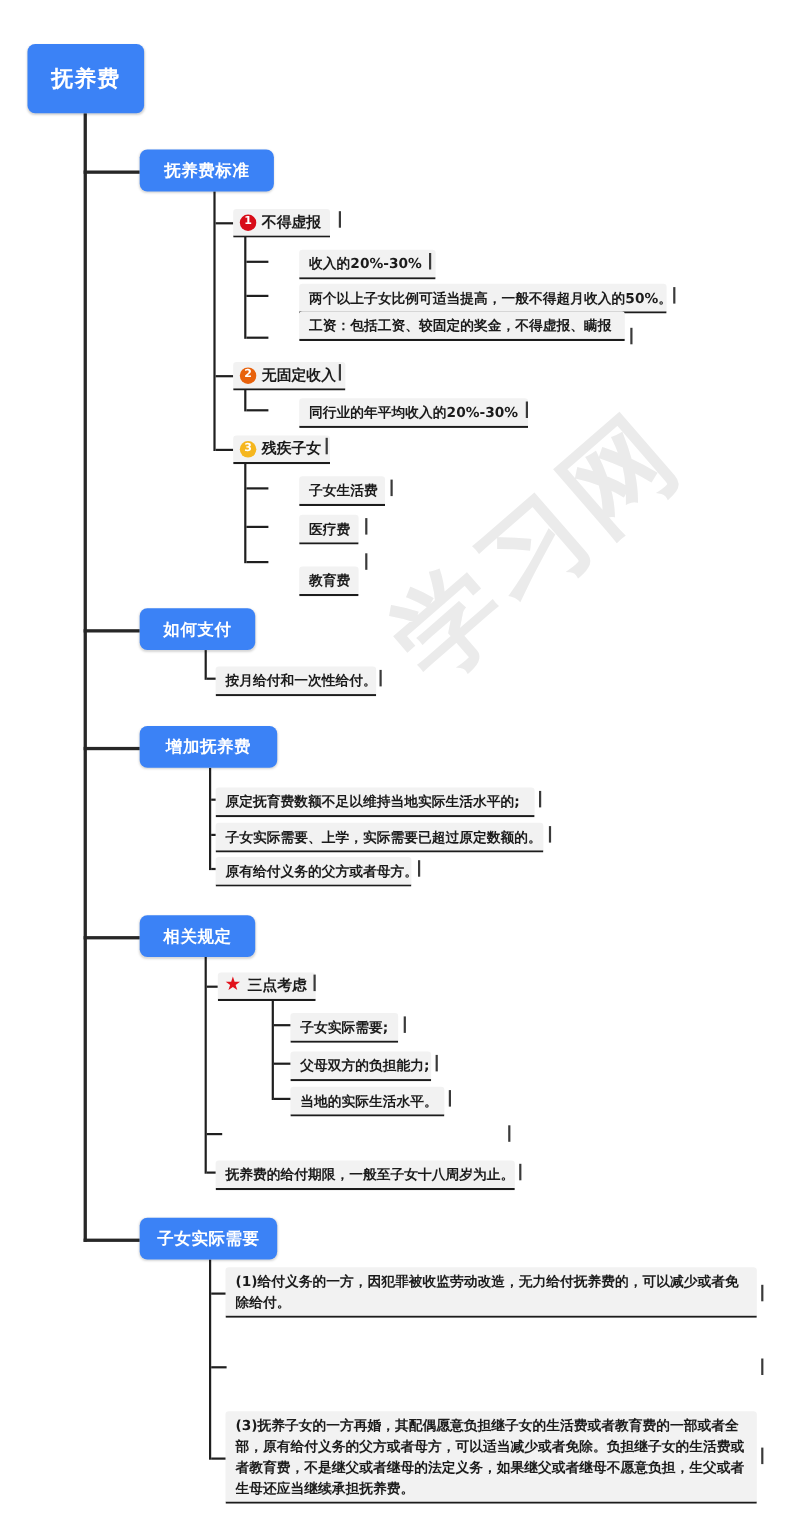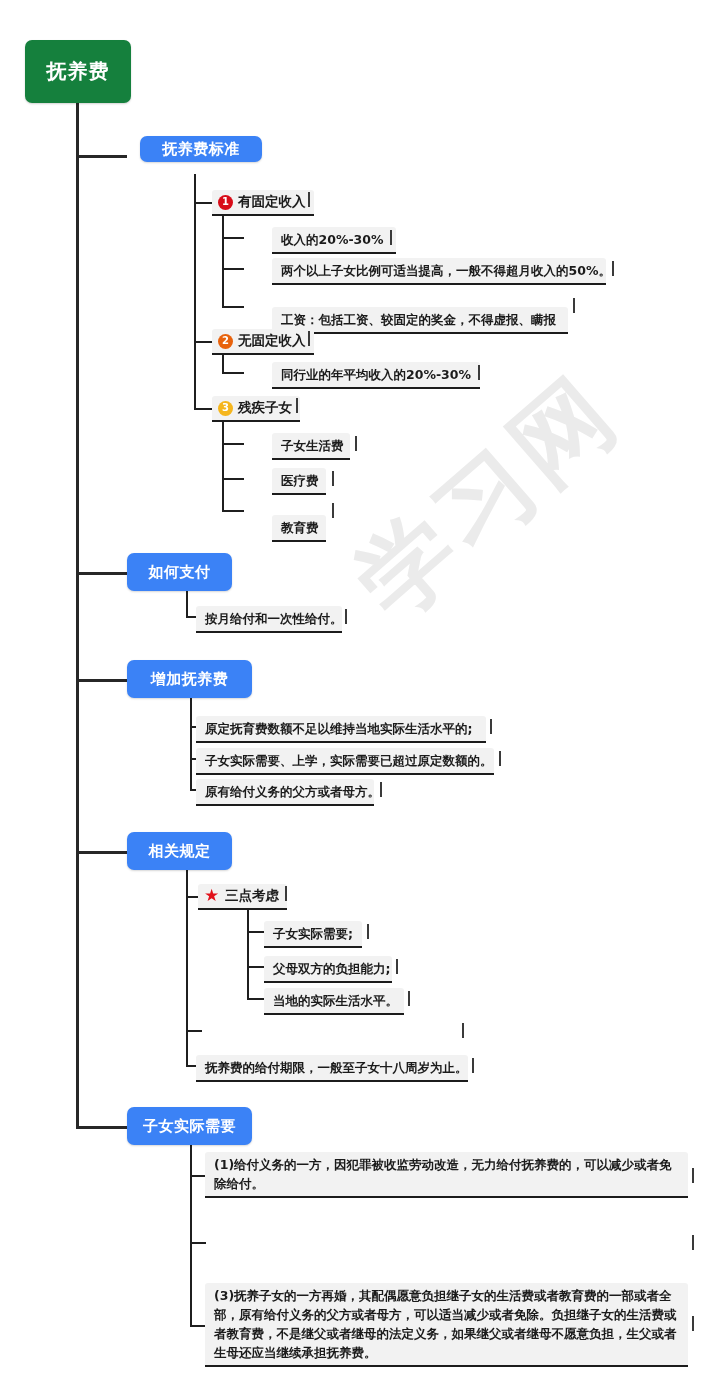--- a/index.html
+++ b/index.html
@@ -43,21 +43,21 @@
   .line{position:absolute;background:#272727;z-index:1;}
   .v{width:3px;}
   .h{height:3px;}
   .v2{width:2px;background:#1f1f1f;}
   .h2{height:2px;background:#1f1f1f;}
 
   
   .node{position:absolute;z-index:3;box-sizing:border-box;}
 
   .root{
-    background:#15803d;
+    background:#3b82f6;
     color:#ffffff;
     border-radius:7px;
     font-size:20px;
     font-weight:bold;
     letter-spacing:1px;
     display:flex;align-items:center;justify-content:center;
     box-shadow:0 1px 2px rgba(0,0,0,.18);
   }
 
   .branch{
@@ -126,43 +126,43 @@
 
   <div id="watermark">
     <div class="wm-text">学习网</div>
   </div>
 
   <div class="node root" style="left:25px;top:40px;width:106px;height:63px;">抚养费</div>
 
   <div class="line v" style="left:76px;top:103px;width:3px;height:1026px;"></div>
 
   <div class="line h" style="left:76px;top:155px;width:51px;height:3px;"></div>
-  <div class="node branch" style="left:140px;top:136px;width:122px;height:26px;">抚养费标准</div>
+  <div class="node branch" style="left:127px;top:136px;width:122px;height:38px;">抚养费标准</div>
 
   <div class="line v2" style="left:194px;top:174px;width:2px;height:236px;"></div>
 
   <div class="line h2" style="left:196px;top:202px;width:16px;height:2px;"></div>
   <div class="node mid" style="left:212px;top:190px;">
     <span class="badge" style="background:#D80C18">1</span>
-    <span>有固定收入</span>
+    <span>不得虚报</span>
   </div>
   <div class="caret" style="left:308px;top:192px;"></div>
 
   <div class="line v2" style="left:222px;top:213px;width:2px;height:95px;"></div>
 
   <div class="line h2" style="left:224px;top:237px;width:20px;height:2px;"></div>
   <div class="node leaf" style="left:272px;top:227px;width:124px;">收入的20%-30%</div>
   <div class="caret" style="left:390px;top:230px;"></div>
 
   <div class="line h2" style="left:224px;top:268px;width:20px;height:2px;"></div>
   <div class="node leaf" style="left:272px;top:258px;width:334px;">两个以上子女比例可适当提高，一般不得超月收入的50%。</div>
   <div class="caret" style="left:612px;top:261px;"></div>
 
   <div class="line h2" style="left:224px;top:306px;width:20px;height:2px;"></div>
-  <div class="node leaf" style="left:272px;top:307px;width:296px;">工资：包括工资、较固定的奖金，不得虚报、瞒报</div>
+  <div class="node leaf" style="left:272px;top:283px;width:296px;">工资：包括工资、较固定的奖金，不得虚报、瞒报</div>
   <div class="caret" style="left:573px;top:298px;"></div>
 
   <div class="line h2" style="left:196px;top:341px;width:16px;height:2px;"></div>
   <div class="node mid" style="left:212px;top:329px;">
     <span class="badge" style="background:#E8620C">2</span>
     <span>无固定收入</span>
   </div>
   <div class="caret" style="left:308px;top:331px;"></div>
 
   <div class="line v2" style="left:222px;top:352px;width:2px;height:22px;"></div>

